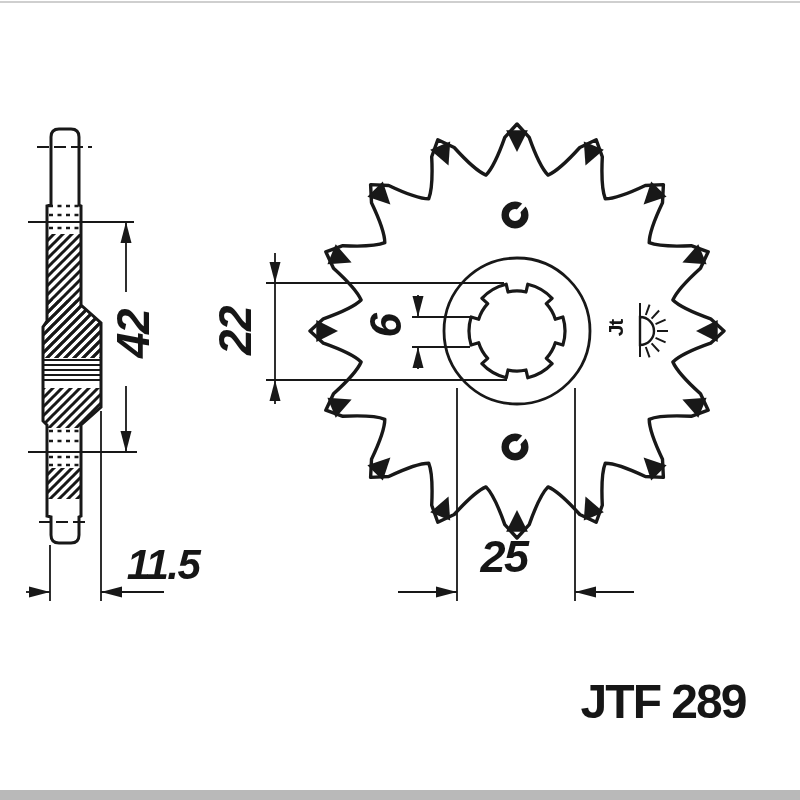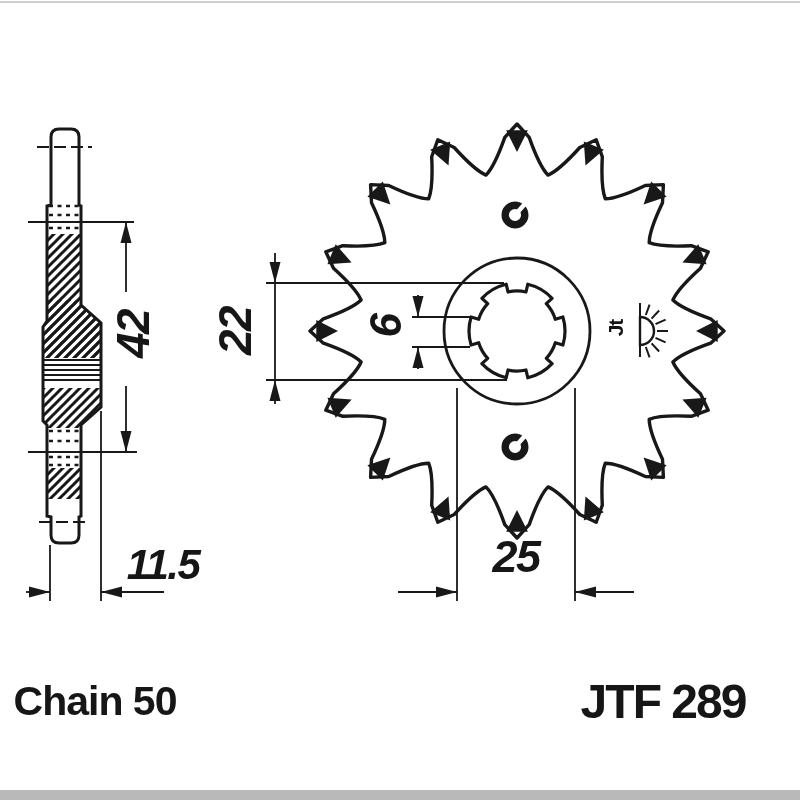--- a/index.html
+++ b/index.html
@@ -10,21 +10,21 @@
   }
   .top-frame{position:absolute;left:0;top:1px;width:100%;height:2px;background:#cfcfcf;}
   .bottom-frame{position:absolute;left:0;top:790px;width:100%;height:10px;background:#b9b9b9;}
   svg{position:absolute;left:0;top:0;}
   .lbl{position:absolute;transform:translate(-50%,-50%);color:#161616;white-space:nowrap;}
   .dim{font-style:italic;font-weight:bold;letter-spacing:-1.5px;}
   .rot{transform:translate(-50%,-50%) rotate(-90deg);}
   .dim-42{left:133px;top:334px;font-size:46px;}
   .dim-22{left:235px;top:331px;font-size:46px;}
   .dim-6{left:386px;top:326px;font-size:44px;}
-  .dim-25{left:516px;top:557px;font-size:45px;}
+  .dim-25{left:504px;top:557px;font-size:45px;}
   .dim-115{left:163px;top:565px;font-size:42px;}
   .chain{left:95px;top:701px;font-size:41px;font-weight:bold;letter-spacing:-1px;}
   .part{left:663px;top:701px;font-size:48px;font-weight:bold;letter-spacing:-2px;}
   .logo-jt{left:616px;top:328px;font-size:21px;font-weight:bold;letter-spacing:-1px;}
 </style>
 </head>
 <body>
 
 <div class="canvas">
   <div class="top-frame"></div>
@@ -128,18 +128,17 @@
         <line x1="651.5939721210625" y1="318.5669870724741" x2="659.0959540817499" y2="310.52209635466323" stroke="#181818" stroke-width="2"></line>
         <line x1="645.8143424365363" y1="315.0252254466396" x2="649.5765640131187" y2="304.68860661799454" stroke="#181818" stroke-width="2"></line>
       </g>
   </svg>
 
   <div class="lbl dim rot dim-42">42</div>
   <div class="lbl dim rot dim-22">22</div>
   <div class="lbl dim rot dim-6">6</div>
   <div class="lbl dim dim-25">25</div>
   <div class="lbl dim dim-115">11.5</div>
-  <div class="lbl chain">Chain 50</div>
   <div class="lbl part">JTF 289</div>
   <div class="lbl rot logo-jt">Jt</div>
 
   <div class="bottom-frame"></div>
 </div>
 
 </body></html>

